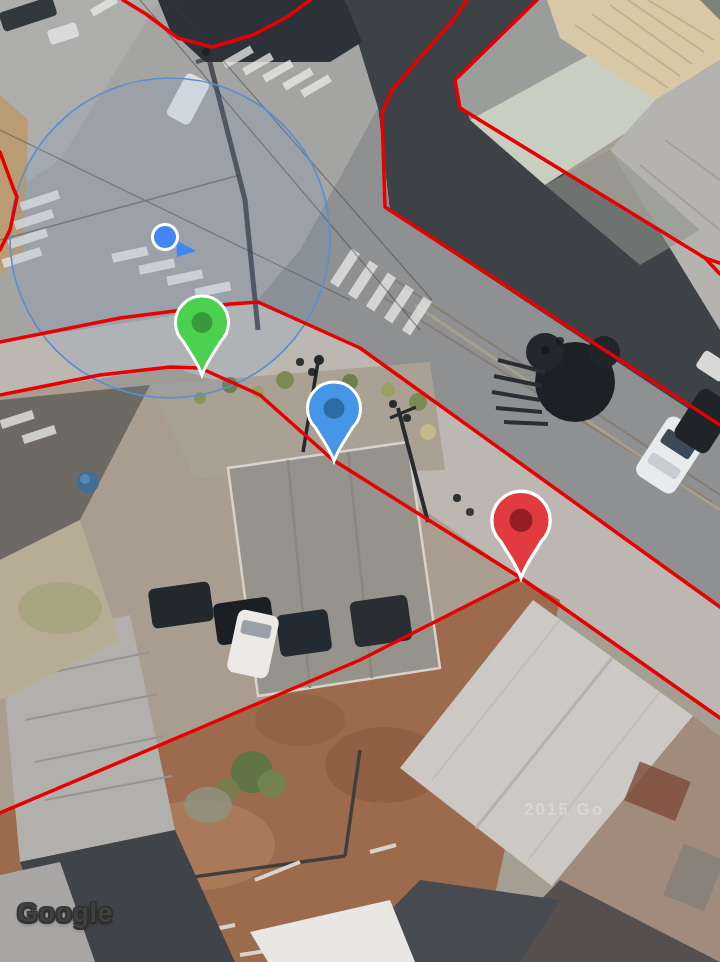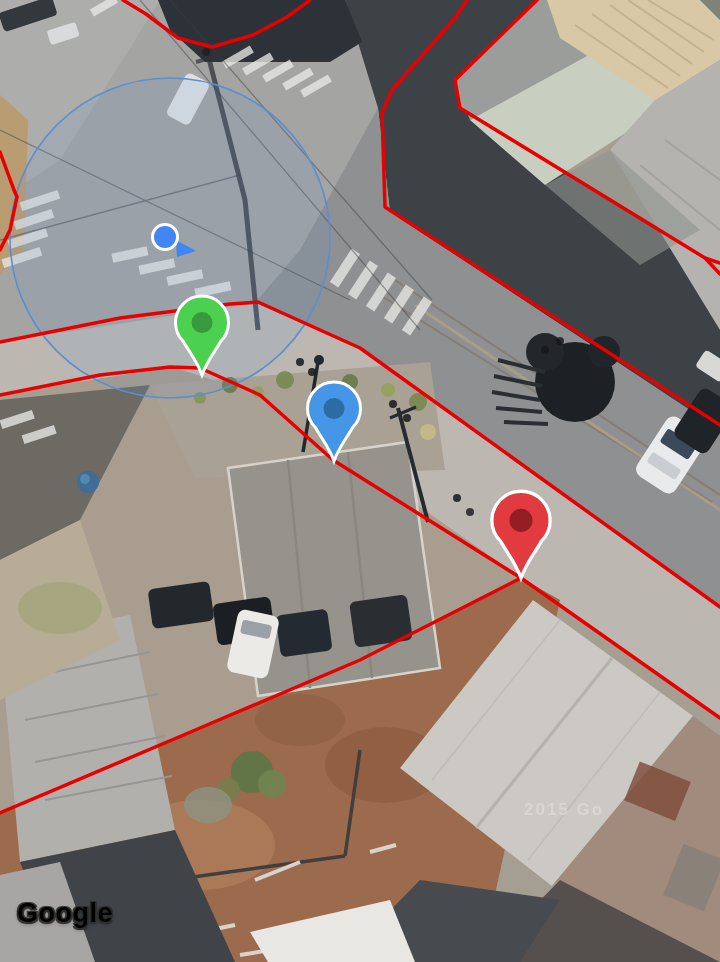--- a/index.html
+++ b/index.html
@@ -4,21 +4,21 @@
 <style>
   html,body{margin:0;padding:0;background:#222;}
   .map-viewport{
     position:relative;width:720px;height:962px;overflow:hidden;
     background:#9a968e;cursor:grab;
     font-family:"Liberation Sans",sans-serif;
   }
   .map-viewport svg{position:absolute;left:0;top:0;display:block;}
   .google-wm{
     position:absolute;left:17px;top:898px;
-    font-weight:bold;font-size:27px;letter-spacing:.5px;color:#000000;
+    font-weight:bold;font-size:27px;letter-spacing:.5px;color:#404040;
     text-shadow:-1.5px -1.5px 0 rgba(45,45,45,.9), 1.5px -1.5px 0 rgba(45,45,45,.9),
                 -1.5px 1.5px 0 rgba(45,45,45,.9), 1.5px 1.5px 0 rgba(45,45,45,.9),
                 0 2px 4px rgba(0,0,0,.45);
     user-select:none;
   }
   .imagery-wm{
     position:absolute;left:524px;top:800px;
     font-weight:bold;font-size:17px;letter-spacing:2px;
     color:rgba(245,245,245,.32);user-select:none;
   }

